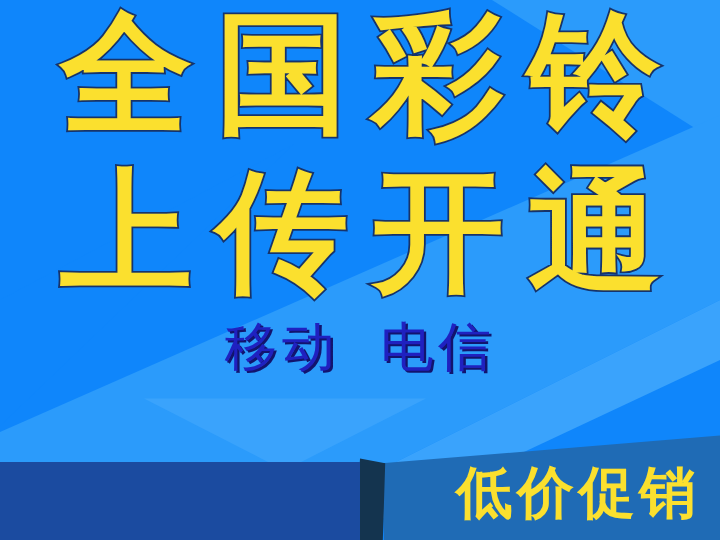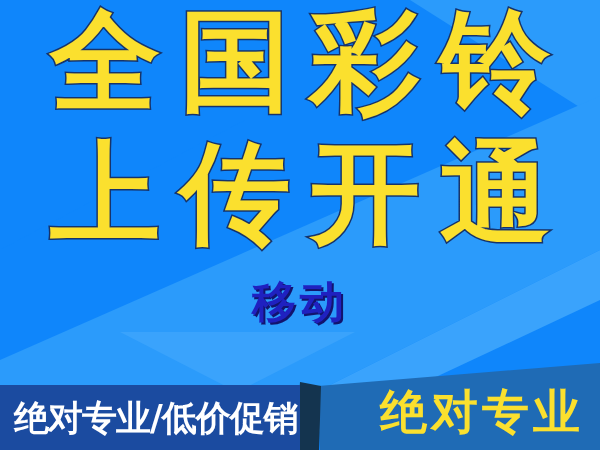--- a/index.html
+++ b/index.html
@@ -61,27 +61,26 @@
     left: 0;
     width: 600px;
     display: flex;
     justify-content: center;
     align-items: center;
     gap: 34px;
     z-index: 5;
   }
   .carrier {
     font-family: "DejaVu Serif", "Liberation Serif", serif;
-    font-weight: 700;
+    font-weight: 400;
     font-size: 44px;
     line-height: 1;
     color: #1f21c0;
     letter-spacing: 4px;
     text-shadow: 2px 2px 0 #12146e;
-    margin-top: 12px;
   }
 
   
   .banner {
     position: absolute;
     left: 0;
     bottom: 0;
     width: 600px;
     height: 95px;
     z-index: 6;
@@ -149,20 +148,20 @@
     <div class="hl-line line2">
       <span class="hl-char">上</span>
       <span class="hl-char">传</span>
       <span class="hl-char">开</span>
       <span class="hl-char">通</span>
     </div>
   </div>
 
   <div class="carriers">
     <span class="carrier">移动</span>
+    <span class="carrier">电信</span>
   </div>
 
   <div class="banner">
-    <span class="banner-left-text">绝对专业/低价促销</span>
-    <span class="banner-right-text">绝对专业</span>
+    <span class="banner-right-text">低价促销</span>
   </div>
 
 </div>
 
 </body></html>

